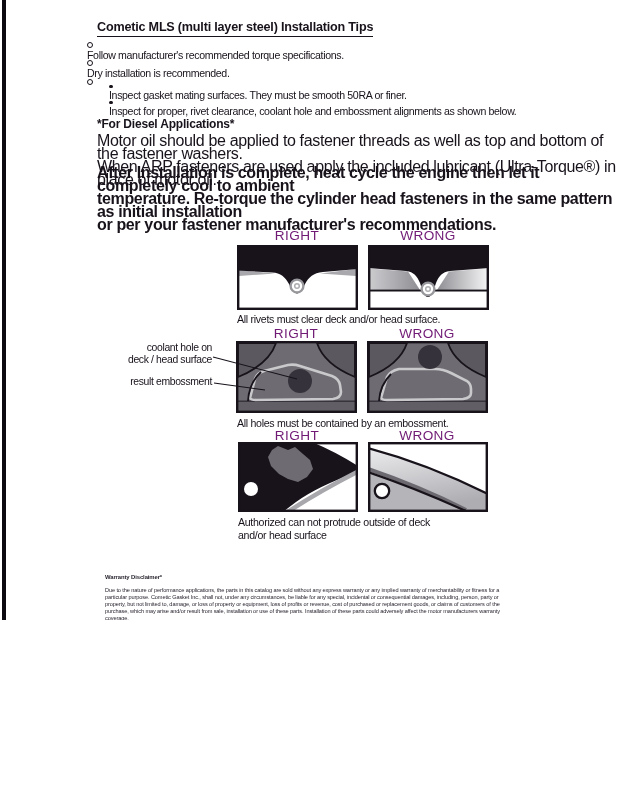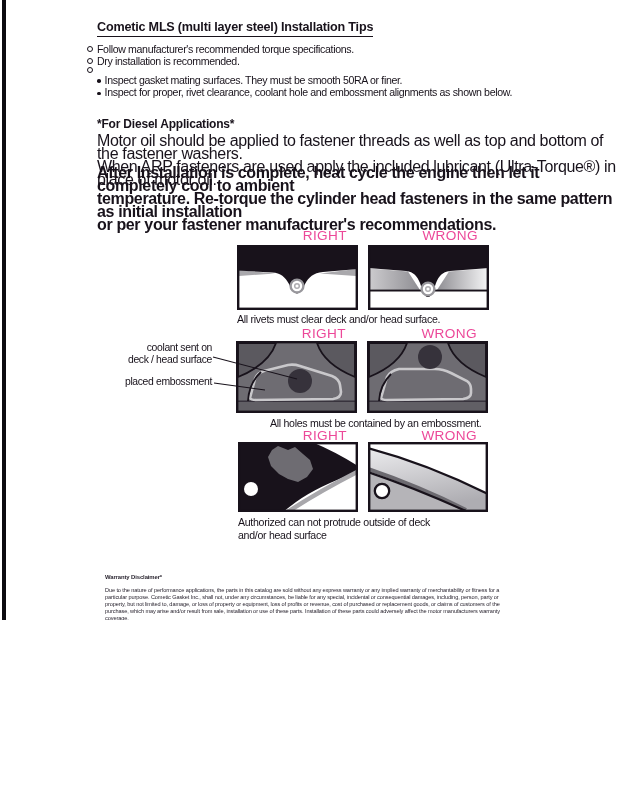--- a/index.html
+++ b/index.html
@@ -6,33 +6,33 @@
   #page{
     position:relative;width:618px;height:620px;background:#ffffff;overflow:hidden;
     font-family:"Liberation Sans","DejaVu Sans",sans-serif;color:#18121b;
   }
   .abs{position:absolute;}
   
   #edge-bar{left:2px;top:0;width:4px;height:791px;background:#0c0a10;}
   
   #doc-title{left:97px;top:20px;font-size:12.6px;font-weight:bold;letter-spacing:-0.2px;
     border-bottom:1.6px solid #18121b;padding-bottom:2px;white-space:nowrap;}
-  .bullet-row{display:flex;align-items:baseline;line-height:12.4px;font-size:10.6px;letter-spacing:-0.35px;white-space:nowrap;}
+  .bullet-row{display:flex;align-items:baseline;line-height:12.4px;font-size:10.6px;letter-spacing:-0.35px;white-space:nowrap;flex-direction:column;}
   .b-marker{width:4px;height:4px;border:1px solid #18121b;border-radius:50%;margin-right:4px;flex:0 0 auto;position:relative;top:-1px;}
   .b-dot{width:3.6px;height:3.6px;background:#18121b;border-radius:50%;margin-right:4px;flex:0 0 auto;position:relative;top:-1px;}
   #bullets{left:87px;top:43px;}
-  .sub-indent{margin-left:10px;}
+  .sub-indent{margin-left:22px;}
   
   #diesel-heading{left:97px;top:117px;font-size:12px;font-weight:bold;letter-spacing:-0.2px;}
   .body-par{font-size:16px;line-height:13px;letter-spacing:-0.35px;white-space:pre-line;}
   #diesel-p1{left:97px;top:134px;}
   #diesel-p2{left:97px;top:166px;font-weight:bold;}
   #retorque-note{left:97px;top:205px;font-size:10.6px;letter-spacing:-0.35px;white-space:nowrap;}
   
-  .rw-label{font-size:13.6px;letter-spacing:0.4px;width:100px;text-align:right;color:#ec4899;}
+  .rw-label{font-size:13.6px;letter-spacing:0.4px;width:100px;text-align:center;color:#701a75;}
   .fig-caption{font-size:10.6px;line-height:12.6px;letter-spacing:-0.3px;white-space:pre-line;}
   .panel{display:block;}
   
   .annot{font-size:10.4px;line-height:11.6px;letter-spacing:-0.35px;text-align:right;white-space:pre-line;width:120px;}
   
   #disclaimer{left:105px;top:574px;width:414px;font-size:5.6px;line-height:6.9px;letter-spacing:-0.1px;color:#2a2530;}
   #disclaimer .dblock{margin-bottom:6px;white-space:pre-line;}
   #disclaimer .dhead{font-weight:bold;font-size:5.9px;}
   
   #footer-code{left:386px;top:758px;font-size:16px;letter-spacing:0.4px;color:#25202b;}
@@ -107,23 +107,23 @@
     <circle cx="60" cy="44" r="6.4" fill="#ffffff" stroke="#98979c" stroke-width="2.4"></circle>
     <circle cx="60" cy="44" r="2.3" fill="#ffffff" stroke="#aeadb1" stroke-width="1.5"></circle>
     <rect x="1.2" y="1.2" width="118.6" height="62.6" fill="none" stroke="#18121b" stroke-width="2.4"></rect>
   </svg>
 
   <div class="abs fig-caption" style="left:237px;top:313px;text-align:center;">All rivets must clear deck and/or head surface.</div>
 
   <div class="abs rw-label" style="left:246px;top:326px;">RIGHT</div>
   <div class="abs rw-label" style="left:377px;top:326px;">WRONG</div>
 
-  <div class="abs annot" style="left:92px;top:342px;">coolant sent on
+  <div class="abs annot" style="left:92px;top:342px;">coolant hole on
 deck / head surface</div>
-  <div class="abs annot" style="left:92px;top:376px;">placed embossment</div>
+  <div class="abs annot" style="left:92px;top:376px;">result embossment</div>
 
   <svg class="abs panel" style="left:236px;top:341px;" width="121" height="72" viewBox="0 0 121 72">
     <rect x="0" y="0" width="121" height="72" fill="#6e6c72"></rect>
     <path d="M2,2 L40,2 C36,14 24,27 2,36 Z" fill="#5b595f" stroke="#18121b" stroke-width="1.8"></path>
     <path d="M119,2 L81,2 C85,14 97,27 119,36 Z" fill="#5b595f" stroke="#18121b" stroke-width="1.8"></path>
     <rect x="2" y="59.5" width="117" height="1.4" fill="#322e38"></rect>
     <rect x="2" y="61" width="117" height="9" fill="#615f65"></rect>
     <path d="M14,57 L19,38 Q21,32 28,30 L52,24 Q58,23 64,25 L96,35 Q103,38 104,44 L105,51 Q105,57 97,58 L20,59 Q15,59 14,57 Z" fill="none" stroke="#c9c8cb" stroke-width="2.6"></path>
     <path d="M12,60 Q13,42 25,31" fill="none" stroke="#18121b" stroke-width="1.8"></path>
     <circle cx="64" cy="40" r="12" fill="#36323b"></circle>
@@ -140,21 +140,21 @@
     <path d="M12,60 Q13,44 24,33" fill="none" stroke="#18121b" stroke-width="1.8"></path>
     <circle cx="63" cy="16" r="12" fill="#36323b"></circle>
     <rect x="1.2" y="1.2" width="118.6" height="69.6" fill="none" stroke="#18121b" stroke-width="2.4"></rect>
   </svg>
 
   <svg class="abs" style="left:0;top:330px;" width="618" height="100" viewBox="0 0 618 100">
     <line x1="213" y1="27" x2="297" y2="49" stroke="#18121b" stroke-width="1.1"></line>
     <line x1="214" y1="53" x2="265" y2="60" stroke="#18121b" stroke-width="1.1"></line>
   </svg>
 
-  <div class="abs fig-caption" style="left:237px;top:417px;margin-left:33px;">All holes must be contained by an embossment.</div>
+  <div class="abs fig-caption" style="left:237px;top:417px;">All holes must be contained by an embossment.</div>
 
   <div class="abs rw-label" style="left:247px;top:428px;">RIGHT</div>
   <div class="abs rw-label" style="left:377px;top:428px;">WRONG</div>
 
   <svg class="abs panel" style="left:238px;top:442px;" width="120" height="70" viewBox="0 0 120 70">
     <rect x="0" y="0" width="120" height="70" fill="#ffffff"></rect>
     <path d="M0,0 L74,0 Q98,10 120,24 L120,30 Q80,44 58,60 Q50,66 45,70 L0,70 Z" fill="#18121b"></path>
     <path d="M48,71 Q80,50 121,29" fill="none" stroke="#a8a7ab" stroke-width="4.5"></path>
     <polygon points="34,8 40,4 50,8 57,5 65,12 72,18 75,27 69,35 60,40 50,37 41,32 33,24 30,15" fill="#6e6c72"></polygon>
     <circle cx="13" cy="47" r="7" fill="#ffffff"></circle>

